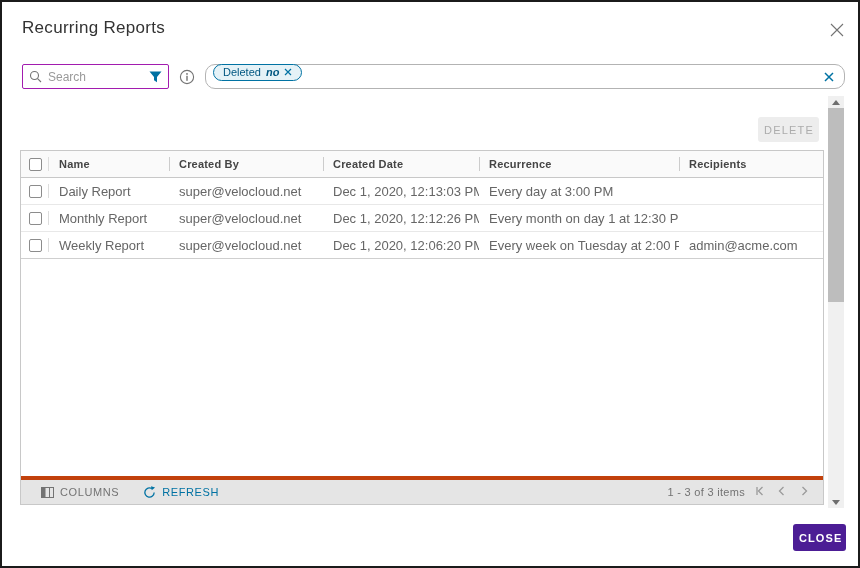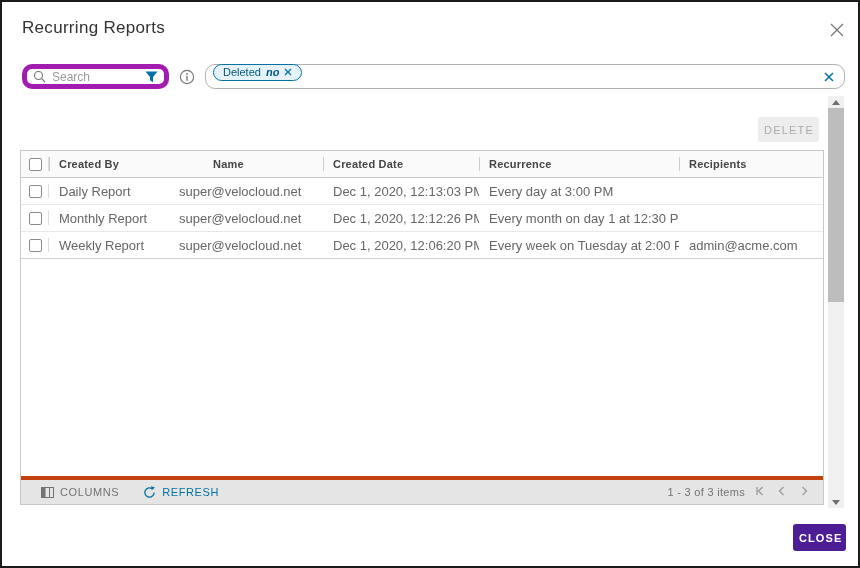--- a/index.html
+++ b/index.html
@@ -20,21 +20,21 @@
     font-size:17px;font-weight:300;color:#333;letter-spacing:.3px;
   }
   .dialog-close{
     position:absolute;right:12px;top:20px;
     width:18px;height:18px;border:none;background:transparent;padding:0;cursor:pointer;
   }
 
   
   .searchbox{
     position:absolute;left:20px;top:62px;width:147px;height:25px;
-    border:5px solid #a21caf;border-radius:10px;background:#fff;
+    border:1px solid #a21caf;border-radius:2px;background:#fff;
     display:flex;align-items:center;padding:0 6px;
   }
   .searchbox input{
     flex:1;border:none;outline:none;font-size:12px;color:#454545;
     font-family:"Liberation Sans",sans-serif;min-width:0;margin-left:4px;background:transparent;
   }
   .searchbox input::placeholder{color:#9a9a9a;}
   .info-btn{
     position:absolute;left:177px;top:67px;width:16px;height:16px;
     border:none;background:transparent;padding:0;cursor:pointer;
@@ -177,22 +177,22 @@
   </div>
 
   <button class="delete-btn" disabled="">DELETE</button>
 
   <div class="grid">
 
     <div class="g-row g-head">
       <div class="cell c-check rowdiv">
           <input type="checkbox" style="">
         </div>
+      <div class="cell hcell c-name">Name</div>
       <div class="cell hcell c-by vdiv">Created By</div>
-      <div class="cell hcell c-name">Name</div>
       <div class="cell hcell c-date vdiv">Created Date</div>
       <div class="cell hcell c-rec vdiv">Recurrence</div>
       <div class="cell hcell c-to vdiv">Recipients</div>
     </div>
 
     <div class="g-row g-data">
       <div class="cell c-check rowdiv">
           <input type="checkbox" style="">
         </div>
       <div class="cell c-name">Daily Report</div>

